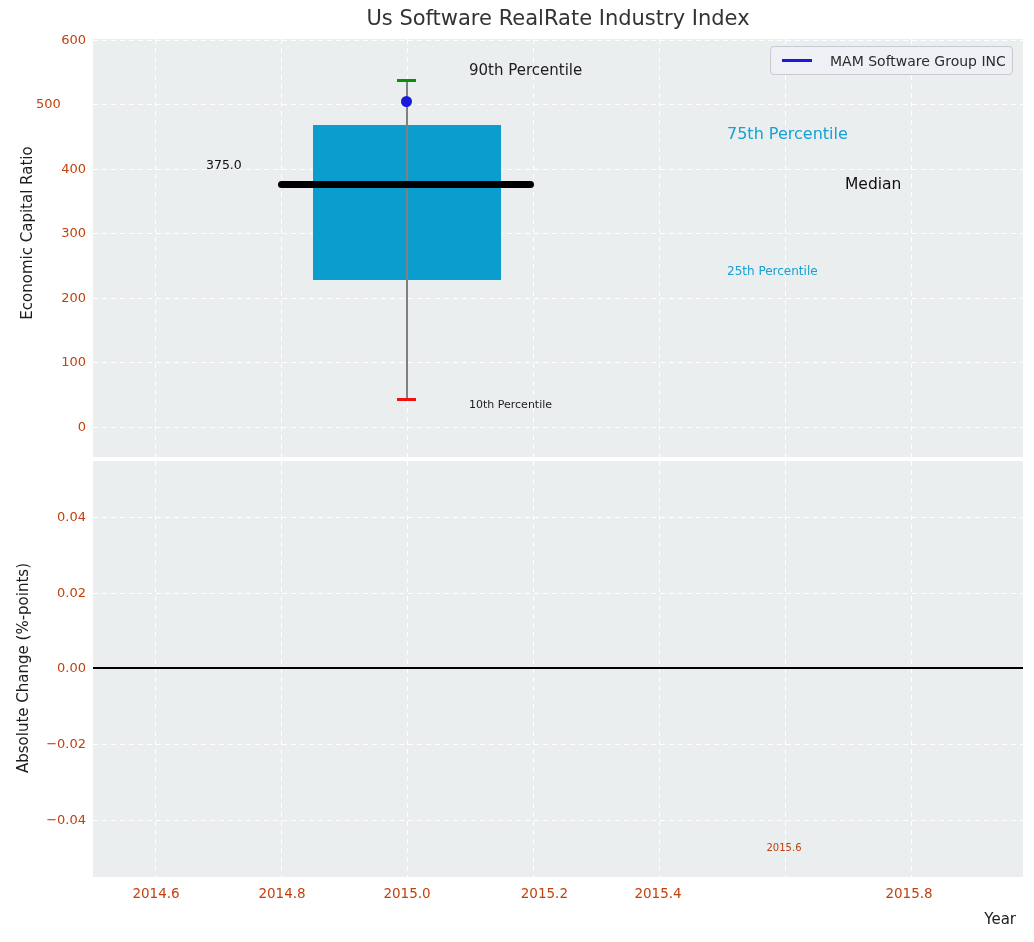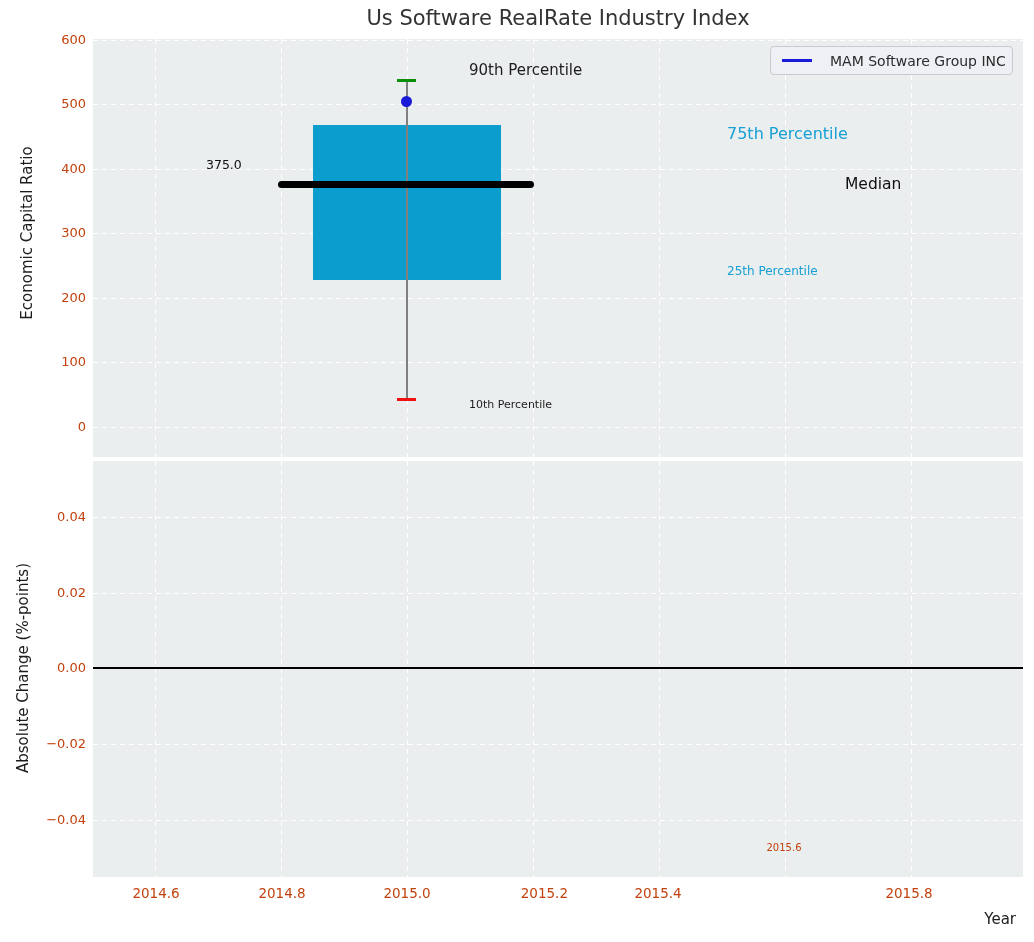--- a/index.html
+++ b/index.html
@@ -78,21 +78,21 @@
     <div class="vgrid" style="left:692px"></div>
     <div class="vgrid" style="left:818px"></div>
     <div class="hgrid" style="top:56px"></div>
     <div class="hgrid" style="top:132px"></div>
     <div class="hgrid" style="top:283px"></div>
     <div class="hgrid" style="top:359px"></div>
     <div style="position:absolute;left:0;right:0;top:206px;height:2px;background:#000000;"></div>
   </div>
 
   <div class="ticklabel" style="left:36px;top:31px;width:50px;text-align:right">600</div>
-  <div class="ticklabel" style="left:36px;top:95px;width:50px;text-align:right">500</div>
+  <div class="ticklabel" style="left:36px;top:95px;width:50px;text-align:left">500</div>
   <div class="ticklabel" style="left:36px;top:160px;width:50px;text-align:right">400</div>
   <div class="ticklabel" style="left:36px;top:224px;width:50px;text-align:right">300</div>
   <div class="ticklabel" style="left:36px;top:289px;width:50px;text-align:right">200</div>
   <div class="ticklabel" style="left:36px;top:353px;width:50px;text-align:right">100</div>
   <div class="ticklabel" style="left:36px;top:418px;width:50px;text-align:right">0</div>
 
   <div class="ticklabel" style="left:26px;top:508px;width:60px;text-align:right">0.04</div>
   <div class="ticklabel" style="left:26px;top:584px;width:60px;text-align:right">0.02</div>
   <div class="ticklabel" style="left:26px;top:659px;width:60px;text-align:right">0.00</div>
   <div class="ticklabel" style="left:26px;top:735px;width:60px;text-align:right">−0.02</div>

